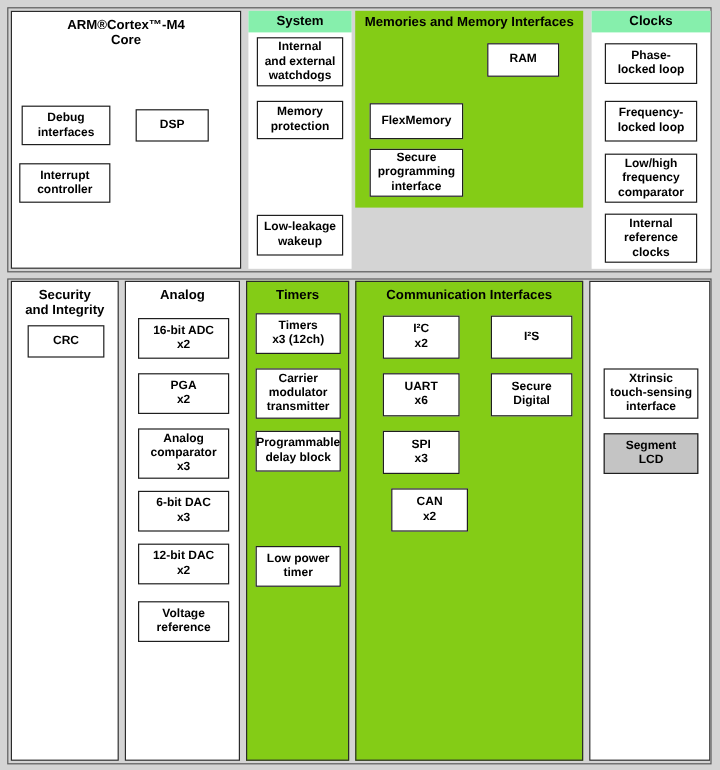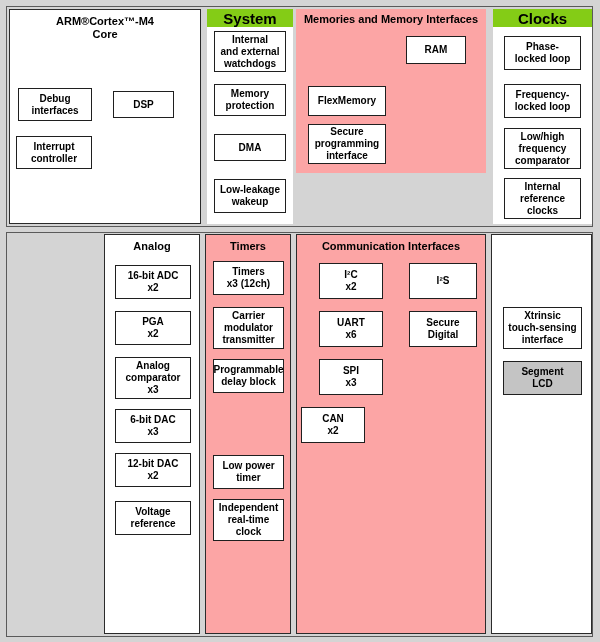--- a/index.html
+++ b/index.html
@@ -11,41 +11,41 @@
     background: #d4d4d4;
     color: #000;
     overflow: hidden;
   }
   .outline {
     position: absolute;
     border: 1px solid #5a5a5a;
   }
   .panel { position: absolute; }
   .panel.white { background: #ffffff; }
-  .panel.gray  { background: #fca5a5; }
+  .panel.gray  { background: #84cc16; }
   .panel.bordered { border: 1px solid #2b2b2b; }
   .hdr {
     position: absolute;
     left: 0; right: 0;
     text-align: center;
     font-weight: bold;
     font-size: 11px;
     line-height: 1.18;
     white-space: pre-line;
   }
   .band {
     position: absolute;
     left: 0; right: 0; top: 0;
     height: 18px;
-    background: #84cc16;
+    background: #86efac;
     display: flex;
     align-items: center;
     justify-content: center;
     font-weight: bold;
-    font-size: 15px;
+    font-size: 11px;
   }
   .box {
     position: absolute;
     background: #ffffff;
     border: 1px solid #1f1f1f;
     display: flex;
     align-items: center;
     justify-content: center;
     text-align: center;
     font-weight: bold;
@@ -74,21 +74,20 @@
 controller</div>
   </div>
 
   <div class="panel white" style="left:207px;top:9px;width:86px;height:215px">
     <div class="band">System</div>
     <div class="box" style="left:7px;top:22px;width:72px;height:41px">Internal
 and external
 watchdogs</div>
     <div class="box" style="left:7px;top:75px;width:72px;height:32px">Memory
 protection</div>
-    <div class="box" style="left:7px;top:125px;width:72px;height:27px">DMA</div>
     <div class="box" style="left:7px;top:170px;width:72px;height:34px">Low-leakage
 wakeup</div>
   </div>
 
   <div class="panel gray" style="left:296px;top:9px;width:190px;height:164px">
     <div class="hdr" style="top:4px">Memories and Memory Interfaces</div>
     <div class="box" style="left:12px;top:77px;width:78px;height:30px">FlexMemory</div>
     <div class="box" style="left:110px;top:27px;width:60px;height:28px">RAM</div>
     <div class="box" style="left:12px;top:115px;width:78px;height:40px">Secure
 programming
@@ -102,20 +101,25 @@
     <div class="box" style="left:11px;top:75px;width:77px;height:34px">Frequency-
 locked loop</div>
     <div class="box" style="left:11px;top:119px;width:77px;height:41px">Low/high
 frequency
 comparator</div>
     <div class="box" style="left:11px;top:169px;width:77px;height:41px">Internal
 reference
 clocks</div>
   </div>
 
+  <div class="panel white bordered" style="left:9px;top:234px;width:90px;height:400px">
+    <div class="hdr" style="top:5px">Security
+and Integrity</div>
+    <div class="box" style="left:13px;top:36px;width:64px;height:27px">CRC</div>
+  </div>
 
   <div class="panel white bordered" style="left:104px;top:234px;width:96px;height:400px">
     <div class="hdr" style="top:5px">Analog</div>
     <div class="box" style="left:10px;top:30px;width:76px;height:34px">16-bit ADC
 x2</div>
     <div class="box" style="left:10px;top:76px;width:76px;height:34px">PGA
 x2</div>
     <div class="box" style="left:10px;top:122px;width:76px;height:42px">Analog
 comparator
 x3</div>
@@ -131,37 +135,34 @@
     <div class="hdr" style="top:5px">Timers</div>
     <div class="box" style="left:7px;top:26px;width:71px;height:34px">Timers
 x3 (12ch)</div>
     <div class="box" style="left:7px;top:72px;width:71px;height:42px">Carrier
 modulator
 transmitter</div>
     <div class="box" style="left:7px;top:124px;width:71px;height:34px">Programmable
 delay block</div>
     <div class="box" style="left:7px;top:220px;width:71px;height:34px">Low power
 timer</div>
-    <div class="box" style="left:7px;top:264px;width:71px;height:42px">Independent
-real-time
-clock</div>
   </div>
 
   <div class="panel gray bordered" style="left:296px;top:234px;width:190px;height:400px">
     <div class="hdr" style="top:5px">Communication Interfaces</div>
     <div class="box" style="left:22px;top:28px;width:64px;height:36px">I²C
 x2</div>
     <div class="box" style="left:112px;top:28px;width:68px;height:36px">I²S</div>
     <div class="box" style="left:22px;top:76px;width:64px;height:36px">UART
 x6</div>
     <div class="box" style="left:112px;top:76px;width:68px;height:36px">Secure
 Digital</div>
     <div class="box" style="left:22px;top:124px;width:64px;height:36px">SPI
 x3</div>
-    <div class="box" style="left:4px;top:172px;width:64px;height:36px">CAN
+    <div class="box" style="left:29px;top:172px;width:64px;height:36px">CAN
 x2</div>
   </div>
 
   <div class="panel white bordered" style="left:491px;top:234px;width:101px;height:400px">
     <div class="box" style="left:11px;top:72px;width:79px;height:42px">Xtrinsic
 touch-sensing
 interface</div>
     <div class="box shaded" style="left:11px;top:126px;width:79px;height:34px">Segment
 LCD</div>
   </div>

